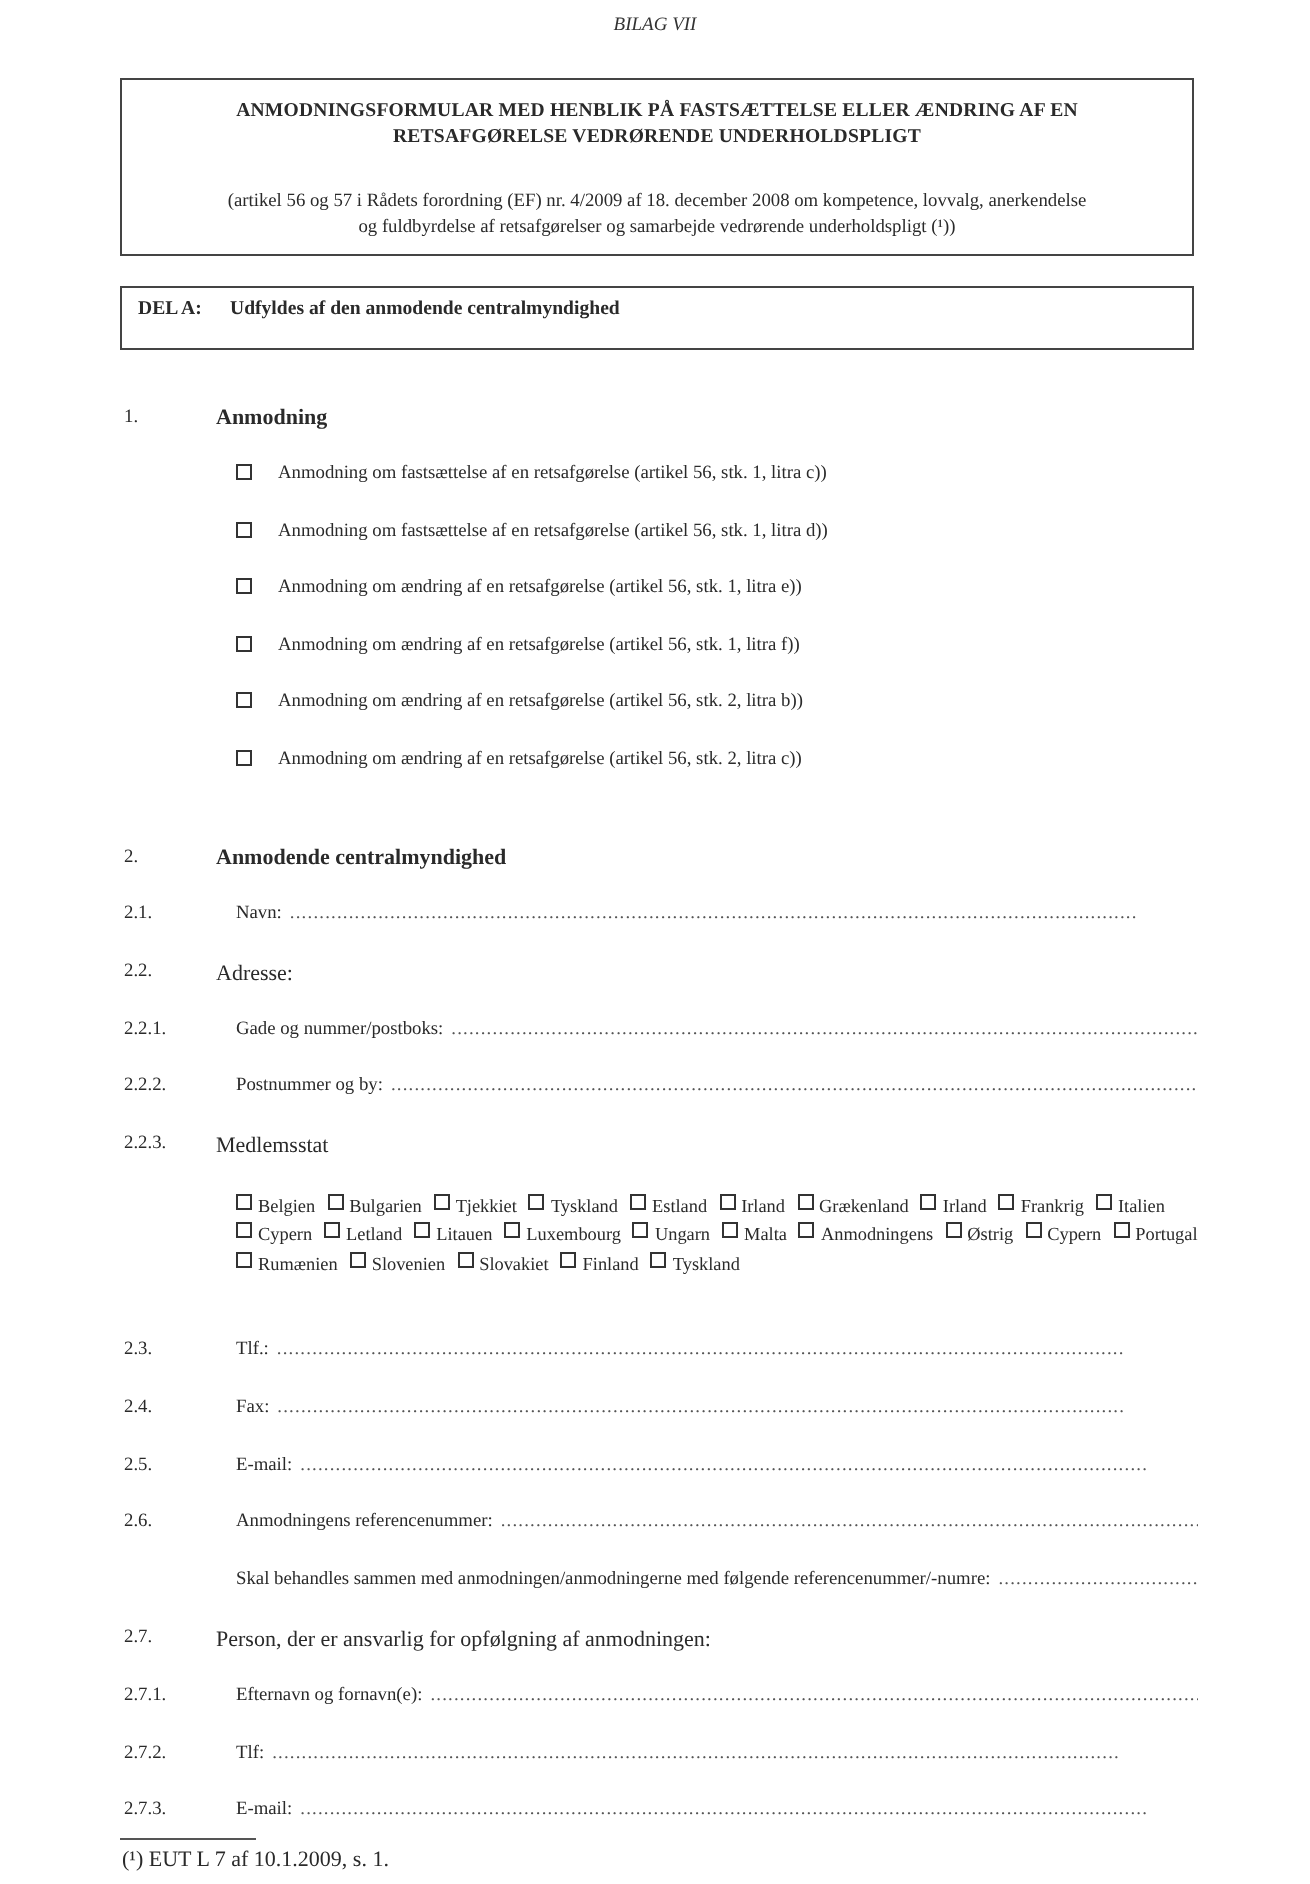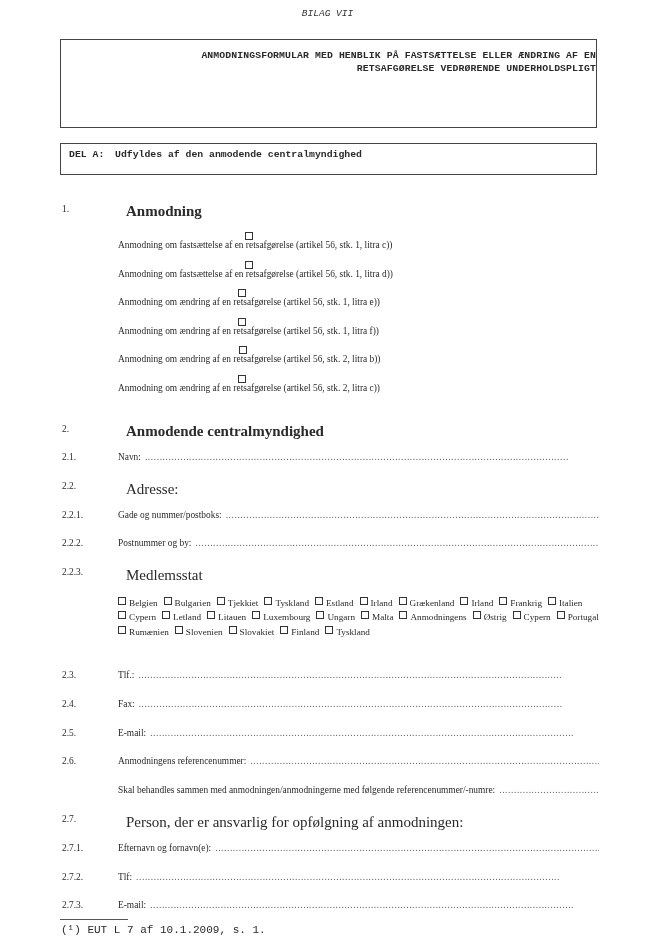--- a/index.html
+++ b/index.html
@@ -1,56 +1,60 @@
 <!DOCTYPE html>
 <html><head>
 <meta charset="utf-8">
 <style>
   html, body { margin: 0; padding: 0; background: #ffffff; }
   body {
     width: 655px; height: 942px; position: relative; overflow: hidden;
     font-family: "Liberation Serif", "DejaVu Serif", serif;
     color: #2a2a2a; font-size: 9.6px;
   }
-  .abs { position: absolute; font-family: Liberation Mono, monospace; }
+  .abs { position: absolute; }
   .annex { top: 8px; left: 0; width: 655px; text-align: center; font-style: italic; font-size: 9.5px; color: #333; }
   .title-box {
     left: 60px; top: 39px; width: 537px; height: 89px; box-sizing: border-box;
-    border: 1px solid #444; text-align: right;
+    border: 1px solid #444; text-align: center;
   }
   .title-box .t1 { margin-top: 9px; font-weight: bold; font-size: 9.8px; line-height: 13px; letter-spacing: 0.1px; }
   .title-box .t2 { margin-top: 20px; font-size: 9.4px; line-height: 13px; }
   .dela-box {
     left: 60px; top: 143px; width: 537px; height: 32px; box-sizing: border-box;
     border: 1px solid #444; font-weight: bold; font-size: 9.8px; padding: 5px 0 0 8px;
   }
   .dela-box .lab { display: inline-block; width: 46px; }
   .num { position: absolute; left: 62px; font-size: 9.4px; }
-  .lbl { position: absolute; left: 126px; font-size: 15px; }
+  .lbl { position: absolute; left: 108px; font-size: 11px; }
   .bold { font-weight: bold; }
-  .opt { position: absolute; left: 118px; font-size: 9.4px; display: flex; align-items: center; flex-direction: column; }
+  .opt { position: absolute; left: 118px; font-size: 9.4px; display: flex; align-items: flex-start; }
   .cb { display: inline-block; width: 8px; height: 8px; border: 1px solid #333; box-sizing: border-box; margin-right: 13px; }
   .field { position: absolute; left: 118px; width: 481px; display: flex; font-size: 9.4px; white-space: nowrap; justify-content: flex-end; }
   .field .dots { flex: 1; overflow: hidden; margin-left: 4px; color: #555; letter-spacing: 0.6px; }
   .countries { position: absolute; left: 118px; top: 596px; width: 490px; font-size: 9.2px; line-height: 13.4px; }
   .country { display: inline-flex; align-items: flex-start; margin-right: 6px; white-space: nowrap; }
   .country .cb2 { display: inline-block; width: 8px; height: 8px; border: 1px solid #333; box-sizing: border-box; margin-right: 3px; }
   .fn-rule { left: 60px; top: 919px; width: 68px; border-top: 1px solid #555; }
   .fn { left: 61px; top: 924px; font-size: 11px; }
 </style>
 </head>
 <body>
 
 <div class="abs annex">BILAG VII</div>
 
 <div class="abs title-box">
   <div class="t1">
     <div>ANMODNINGSFORMULAR MED HENBLIK PÅ FASTSÆTTELSE ELLER ÆNDRING AF EN</div>
     <div>RETSAFGØRELSE VEDRØRENDE UNDERHOLDSPLIGT</div>
   </div>
+  <div class="t2">
+    <div>(artikel 56 og 57 i Rådets forordning (EF) nr. 4/2009 af 18. december 2008 om kompetence, lovvalg, anerkendelse</div>
+    <div>og fuldbyrdelse af retsafgørelser og samarbejde vedrørende underholdspligt (¹))</div>
+  </div>
 </div>
 
 <div class="abs dela-box">
   <span class="lab">DEL A:</span><span>Udfyldes af den anmodende centralmyndighed</span>
 </div>
 
 <div class="num" style="top:204px">1.</div>
 <div class="lbl bold" style="top:203px">Anmodning</div>
 
 <div class="opt" style="top:232px">

